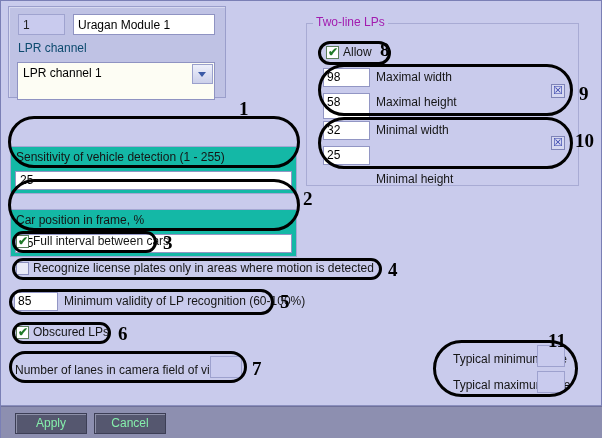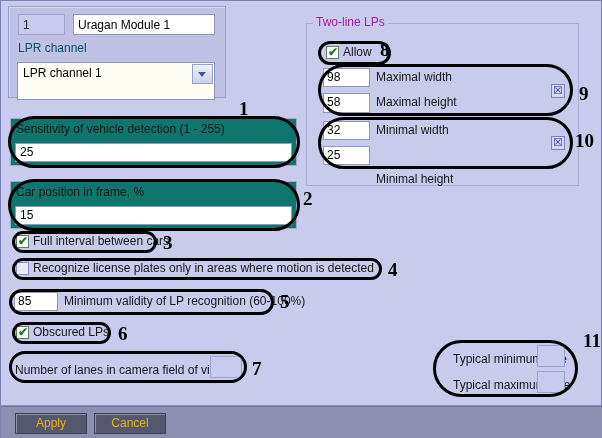--- a/index.html
+++ b/index.html
@@ -37,21 +37,21 @@
   .combo .cbtn .arw{position:absolute;left:5px;top:7px;width:0;height:0;
                border-left:4px solid transparent;border-right:4px solid transparent;
                border-top:5px solid #3b5aa6;}
 
   
   .txt{position:absolute;background:#ffffff;border:1px solid #9296c4;
        font-size:12px;line-height:16px;padding-left:3px;box-sizing:border-box;color:#000;}
   .flatbox{position:absolute;background:#c9cbee;border:1px solid #9da1ce;box-sizing:border-box;}
   .lbl{position:absolute;font-size:12px;color:#151515;white-space:nowrap;text-align:right;}
 
-  .panelfield{position:absolute;background:#0f766e;border:1px solid #a3a7d2;box-sizing:border-box;}
+  .panelfield{position:absolute;background:#14b8a6;border:1px solid #a3a7d2;box-sizing:border-box;margin-top:28px;}
   .panelfield .plabel{position:absolute;left:5px;top:3px;font-size:12px;color:#151515;white-space:nowrap;}
   .panelfield .pinput{position:absolute;left:4px;right:4px;bottom:3px;height:19px;
                       background:#fff;border:1px solid #9296c4;box-sizing:border-box;
                       font-size:12px;line-height:17px;padding-left:4px;color:#000;}
 
   
   .cbrow{position:absolute;}
   .cbox{position:absolute;left:0;top:0;width:13px;height:13px;background:#fff;
         border:1px solid #5b7f5b;box-sizing:border-box;}
   .cbox.plain{border:1px solid #8b8fbd;background:#e9eaf7;}
@@ -67,21 +67,21 @@
 
   
   .xbtn{position:absolute;width:14px;height:14px;background:#d6d8f1;
         border:1px solid #7f84b7;box-sizing:border-box;}
   .xbtn .xg{position:absolute;left:0;top:-2px;width:12px;text-align:center;
             font-size:11px;color:#2b39a8;line-height:14px;}
 
   
   .btn{position:absolute;top:6px;width:72px;height:21px;
        background:#55576f;border:1px solid #3c3e55;box-sizing:border-box;
-       color:#eab308;font-size:12px;line-height:19px;text-align:center;
+       color:#86efac;font-size:12px;line-height:19px;text-align:center;
        box-shadow:inset 1px 1px 0 #8e90a8;}
 
   
   .anno{position:absolute;border:3px solid #000;border-radius:999px;box-sizing:border-box;
         pointer-events:none;}
   .num{position:absolute;font-family:"Liberation Serif", serif;font-weight:bold;
        font-size:19px;color:#000;line-height:19px;}
 </style>
 </head>
 <body>
@@ -107,21 +107,21 @@
     <div class="cbrow" style="left:325px;top:45px;">
       <span class="cbox">
           <span class="tick">✔</span>
         </span>
       <span class="cblabel">Allow</span>
     </div>
 
     <div class="txt" style="left:322px;top:67px;width:47px;height:19px;">98</div>
     <div class="lbl" style="left:375px;top:69px;">Maximal width</div>
 
-    <div class="txt" style="left:322px;top:92px;width:47px;height:20px;">58</div>
+    <div class="txt" style="left:322px;top:92px;width:47px;height:26px;">58</div>
     <div class="lbl" style="left:375px;top:94px;">Maximal height</div>
 
     <div class="xbtn" style="left:550px;top:83px;">
         <span class="xg">☒</span>
       </div>
 
     <div class="txt" style="left:322px;top:120px;width:47px;height:19px;">32</div>
     <div class="lbl" style="left:375px;top:122px;">Minimal width</div>
 
     <div class="txt" style="left:322px;top:145px;width:47px;height:19px;">25</div>
@@ -196,21 +196,21 @@
     <div class="anno" style="left:317px;top:40px;width:73px;height:24px;"></div>
     <div class="num" style="left:379px;top:39px;">8</div>
 
     <div class="anno" style="left:317px;top:63px;width:255px;height:52px;"></div>
     <div class="num" style="left:578px;top:83px;">9</div>
 
     <div class="anno" style="left:317px;top:116px;width:255px;height:52px;"></div>
     <div class="num" style="left:574px;top:130px;">10</div>
 
     <div class="anno" style="left:432px;top:339px;width:145px;height:57px;"></div>
-    <div class="num" style="left:582px;top:330px;font-family:Liberation Serif, serif;">11</div>
+    <div class="num" style="left:547px;top:330px;font-family:Liberation Serif, serif;">11</div>
 
   </div>
 
   <div class="footer">
     <div class="btn" style="left:14px;">Apply</div>
     <div class="btn" style="left:93px;">Cancel</div>
   </div>
 </div>
 
 </body></html>

